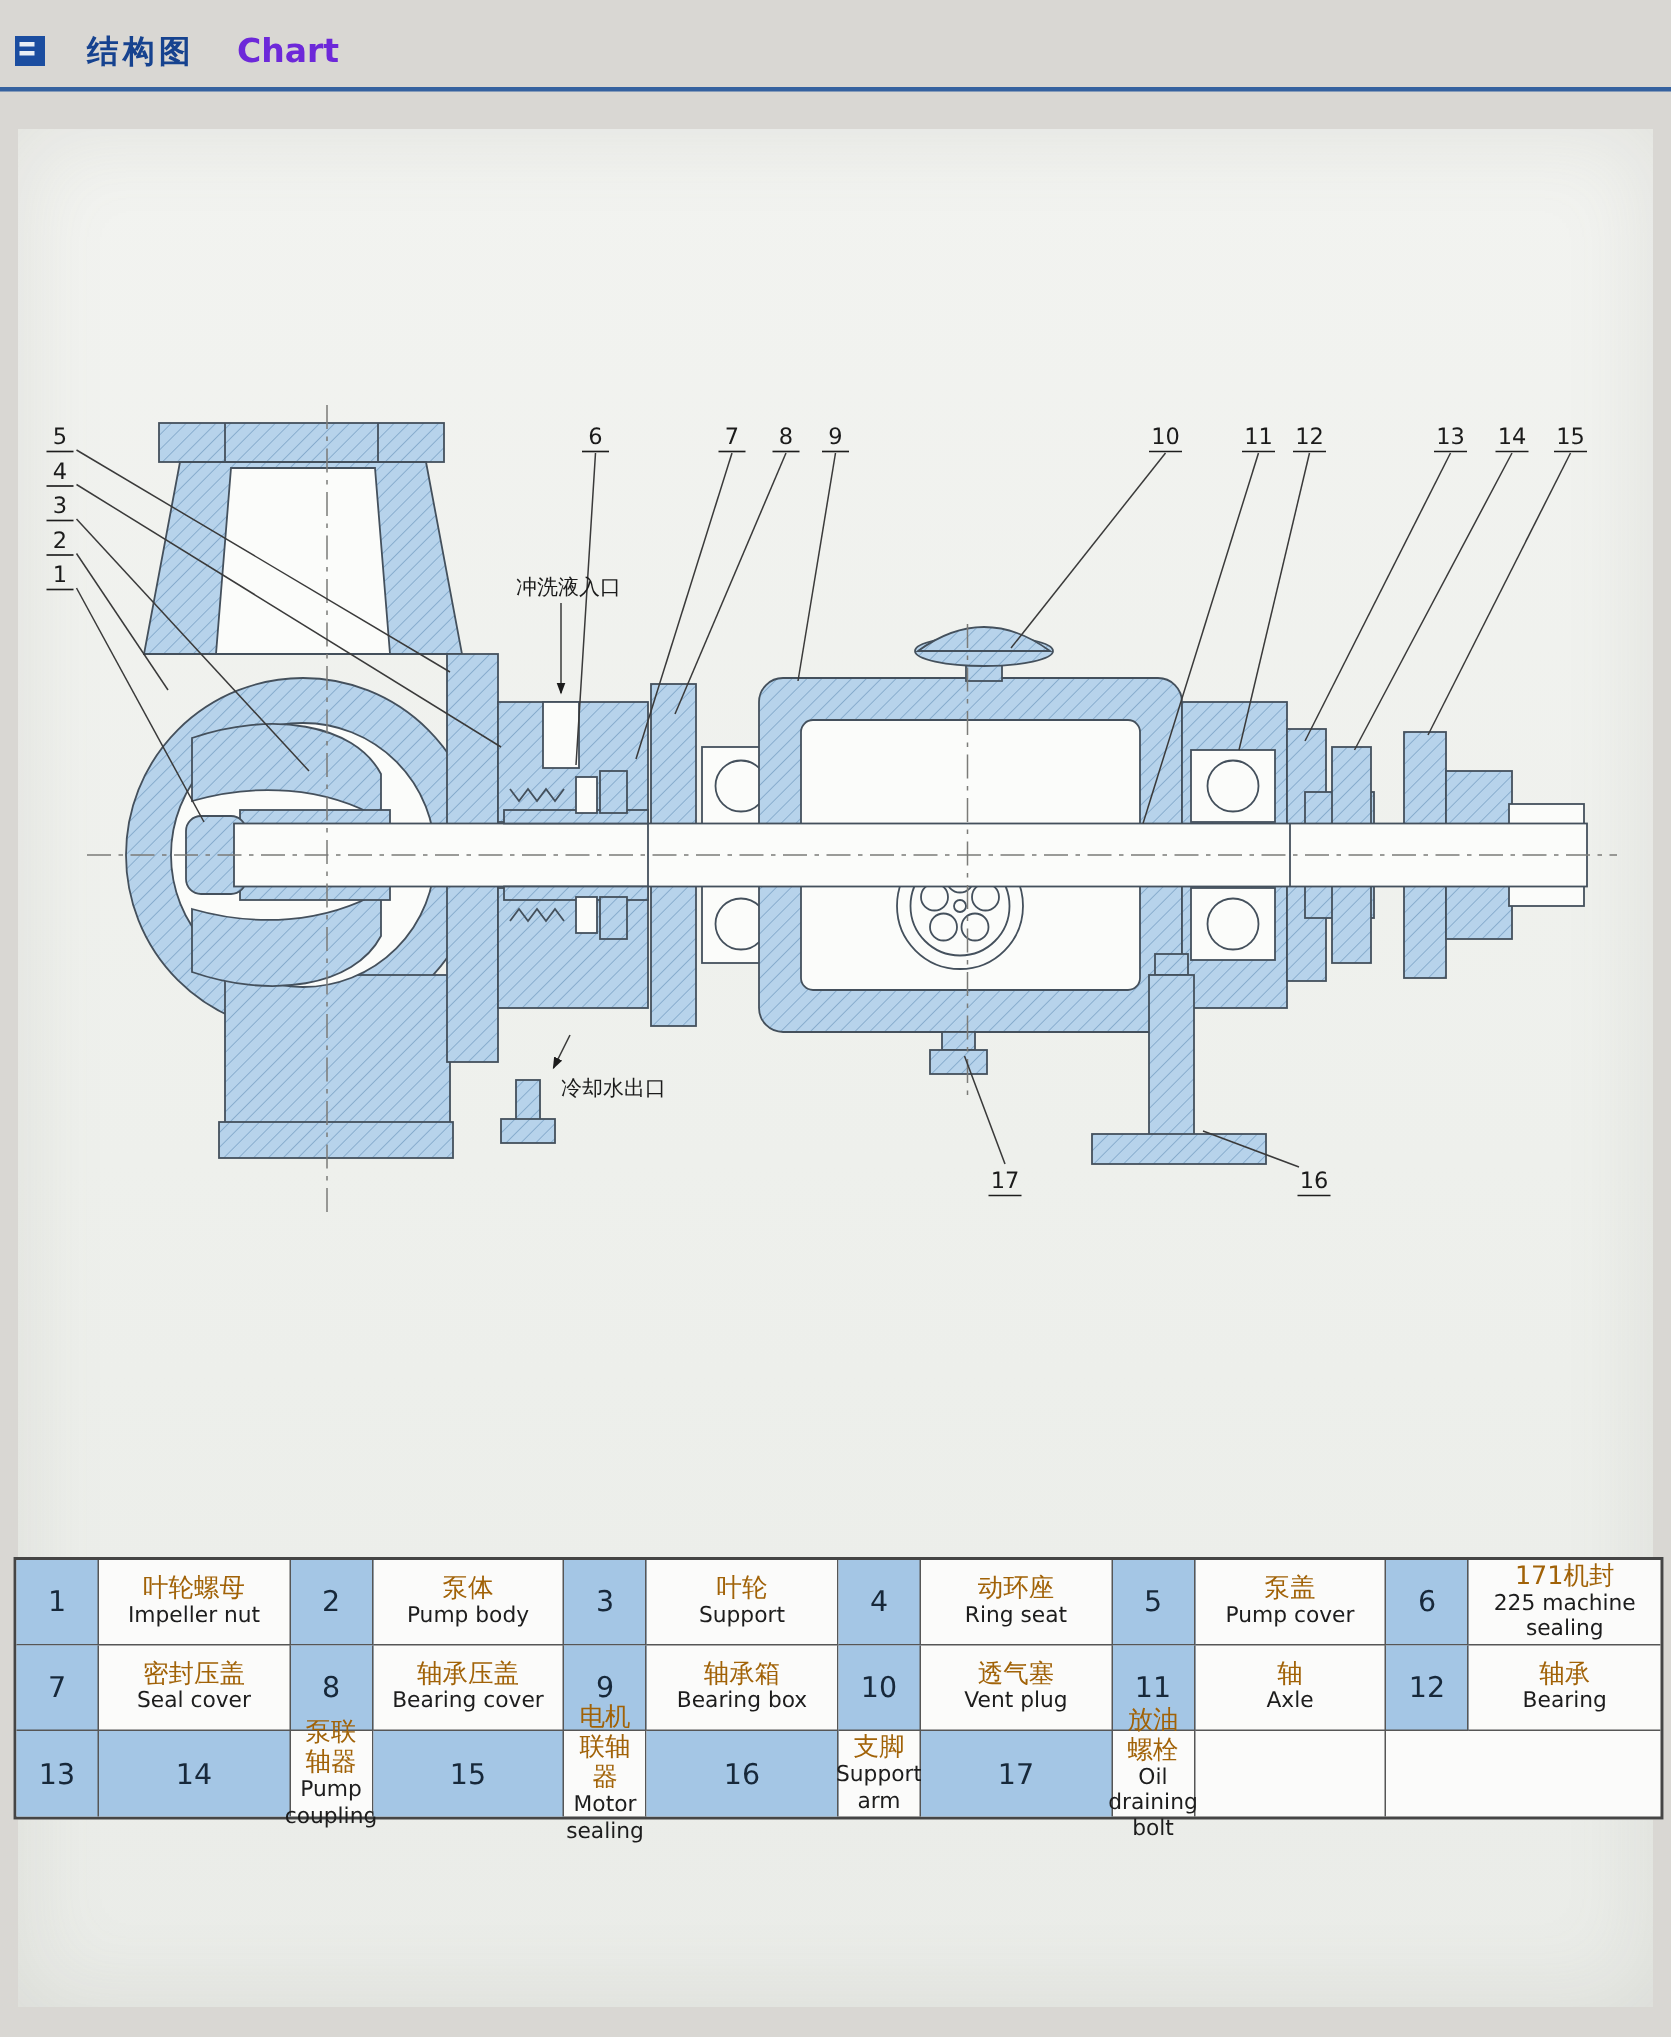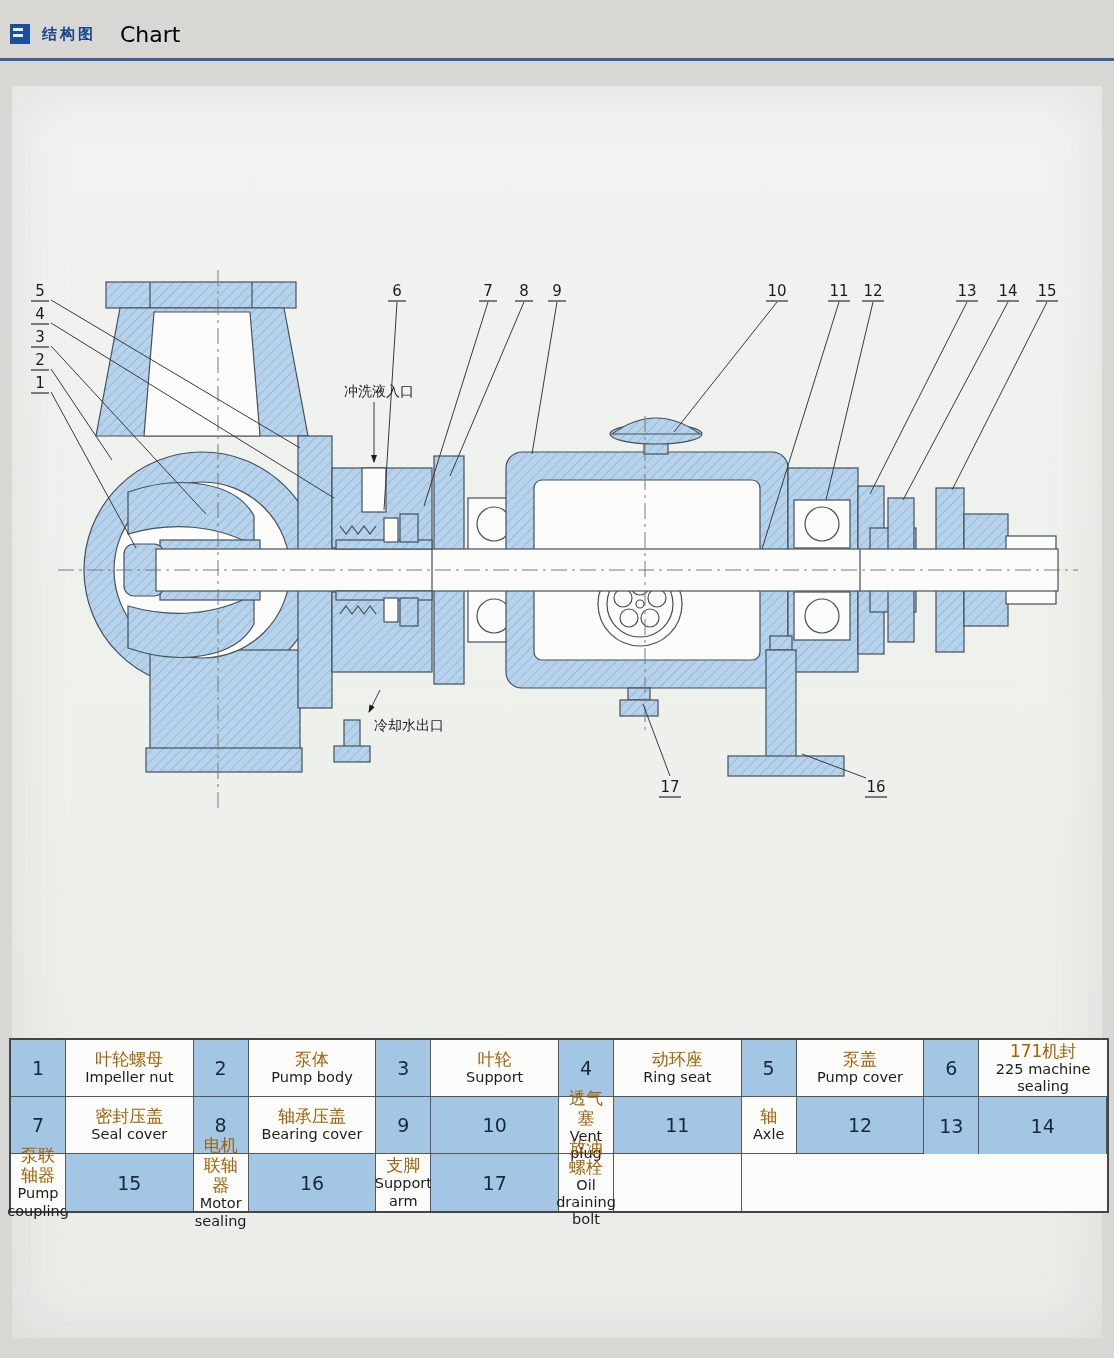--- a/index.html
+++ b/index.html
@@ -11,22 +11,22 @@
   }
   .page{position:absolute;inset:0;}
   .panel{
     position:absolute;left:12px;top:86px;width:1090px;height:1252px;
     background:linear-gradient(180deg,#f2f3f0 0%,#eef0ec 55%,#eaece8 100%);
     box-shadow:inset 0 0 60px rgba(120,120,105,.14);
   }
   .hdr{position:absolute;left:10px;top:16px;height:36px;display:flex;align-items:center;gap:12px;z-index:6;}
   .hdr-icon{width:20px;height:20px;background:#1b4da0;position:relative;}
   .hdr-icon::after{content:"";position:absolute;left:3px;top:4px;width:10px;height:3px;background:#e8eef6;box-shadow:0 6px 0 #e8eef6;}
-  .t-zh{font-size:15px;font-weight:bold;color:#16428f;margin:0;letter-spacing:3px;}
-  .t-en{font-size:22px;font-weight:normal;color:#000000;margin:12px;}
+  .t-zh{font-size:21px;font-weight:bold;color:#16428f;margin:16px;letter-spacing:3px;}
+  .t-en{font-size:22px;font-weight:bold;color:#6d28d9;margin:0;}
   .hdr-rule{position:absolute;left:0;top:58px;width:1114px;height:3px;background:#35619f;z-index:5;}
   svg.draw{position:absolute;left:0;top:0;z-index:3;}
 
   
   .hp{fill:url(#hatch);stroke:#44505c;stroke-width:1.2;}
   .wp{fill:#fbfcfa;stroke:#44505c;stroke-width:1.2;}
   .nf{fill:none;stroke:#44505c;stroke-width:1.2;}
   .cl{stroke:#7b7b78;stroke-width:1;stroke-dasharray:16 5 3 5;fill:none;}
   .ld{stroke:#3a3a3a;stroke-width:1;fill:none;}
   .ul{stroke:#1d1d1d;stroke-width:1.1;}
@@ -308,31 +308,39 @@
     <div class="c cm">
       <div class="zh">密封压盖</div>
       <div class="en">Seal cover</div>
     </div>
     <div class="c cn">8</div>
     <div class="c cm">
       <div class="zh">轴承压盖</div>
       <div class="en">Bearing cover</div>
     </div>
     <div class="c cn">9</div>
+    <div class="c cm">
+      <div class="zh">轴承箱</div>
+      <div class="en">Bearing box</div>
+    </div>
     <div class="c cn">10</div>
     <div class="c cm">
       <div class="zh">透气塞</div>
       <div class="en">Vent plug</div>
     </div>
     <div class="c cn">11</div>
     <div class="c cm">
       <div class="zh">轴</div>
       <div class="en">Axle</div>
     </div>
     <div class="c cn">12</div>
+    <div class="c cm nr">
+      <div class="zh">轴承</div>
+      <div class="en">Bearing</div>
+    </div>
 
     <div class="c cn nb">13</div>
     <div class="c cn nb">14</div>
     <div class="c cm nb">
       <div class="zh">泵联轴器</div>
       <div class="en">Pump coupling</div>
     </div>
     <div class="c cn nb">15</div>
     <div class="c cm nb">
       <div class="zh">电机联轴器</div>

